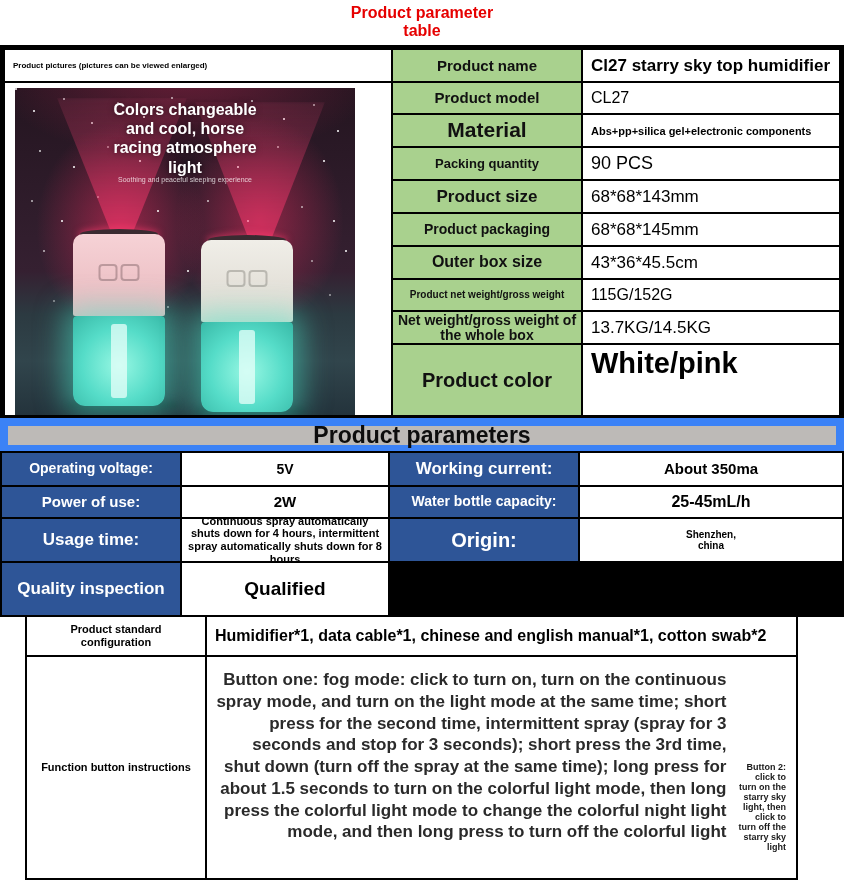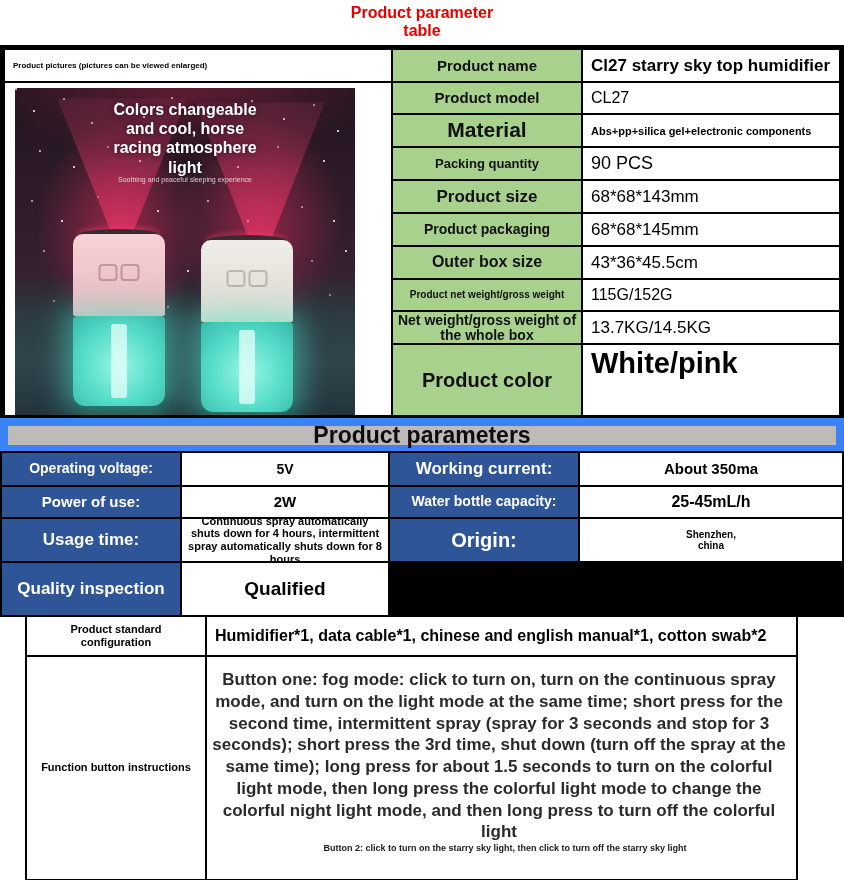--- a/index.html
+++ b/index.html
@@ -80,21 +80,21 @@
   .bl{background:#2e5597;color:#fff;font-weight:bold;display:flex;align-items:center;justify-content:center;text-align:center;line-height:1.1;padding:0 4px;}
   .bv{background:#fff;color:#000;font-weight:bold;display:flex;align-items:center;justify-content:center;text-align:center;line-height:1.15;padding:0 6px;}
   .preline{white-space:pre-line;}
 
   
   .botgrid{position:absolute;left:0;top:615px;width:773px;height:265px;background:#000;
     display:grid;grid-template-columns:178px 1fr;grid-template-rows:38px 1fr;gap:2px;padding:2px;box-sizing:border-box;margin-left:25px;}
   .bcell{background:#fff;display:flex;align-items:center;justify-content:center;text-align:center;}
   .blabel{font-size:11px;font-weight:bold;line-height:1.2;padding:0 10px;}
   .bval{justify-content:flex-start;text-align:left;font-size:16px;font-weight:bold;padding:0 8px;}
-  .func-cell{display:flex;flex-direction:column;align-items:stretch;text-align:center;
+  .func-cell{display:flex;flex-direction:row;align-items:stretch;text-align:right;
     padding:12px 10px 14px 5px;box-sizing:border-box;}
   .func-par{font-size:17px;font-weight:bold;color:#2a2a2a;line-height:1.28;}
   .func-btn2{margin-top:auto;margin-bottom:12px;margin-left:12px;font-size:9px;font-weight:bold;color:#1a1a1a;}
 
   
   .fs9{font-size:14px;}  .fs10{font-size:10px;} .fs11{font-size:11px;} .fs13{font-size:13px;}
   .fs14{font-size:14px;} .fs15{font-size:15px;} .fs16{font-size:16px;} .fs17{font-size:17px;}
   .fs18{font-size:18px;} .fs19{font-size:19px;} .fs20{font-size:20px;} .fs21{font-size:21px;}
   .fs22{font-size:29px;} .bold{font-weight:bold;}
   .vtop{align-items:flex-start;padding-top:2px;}

